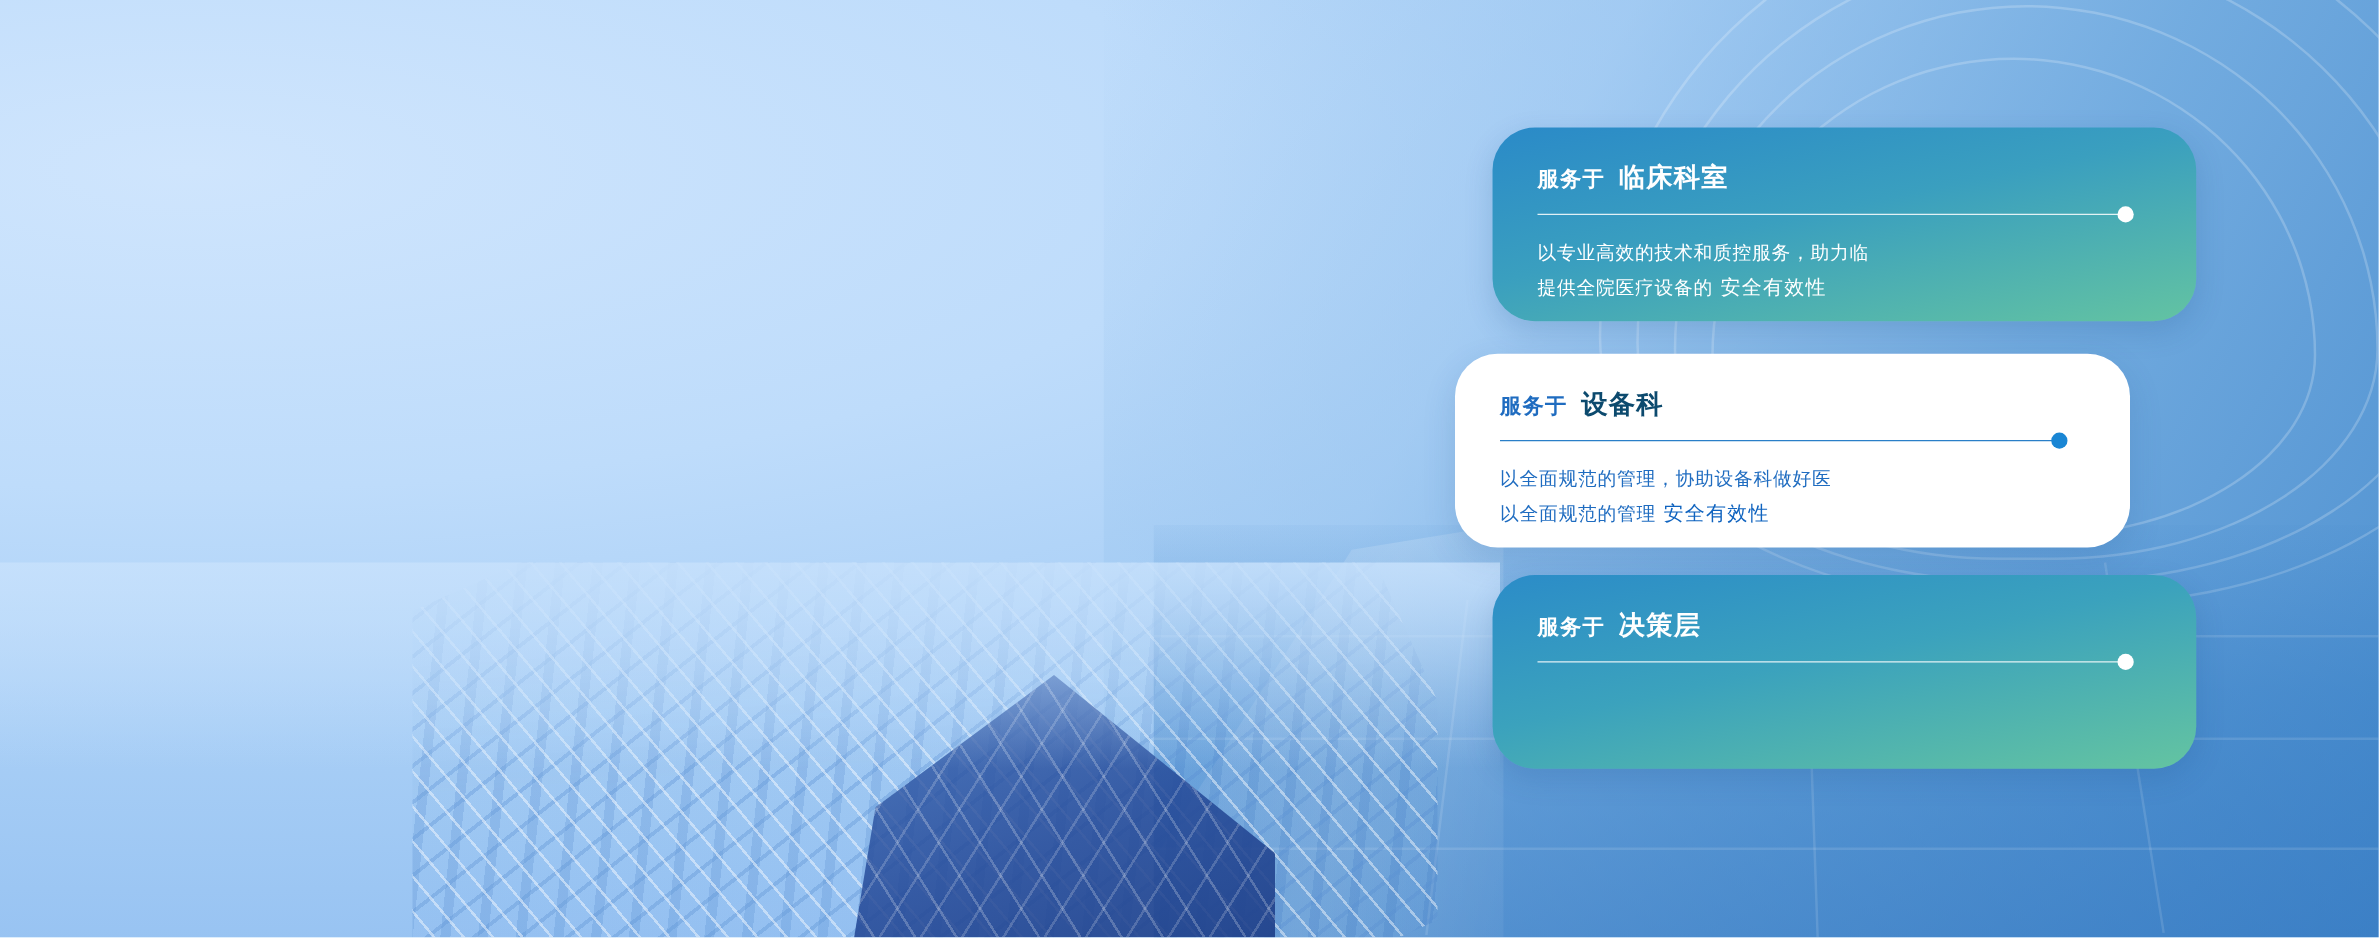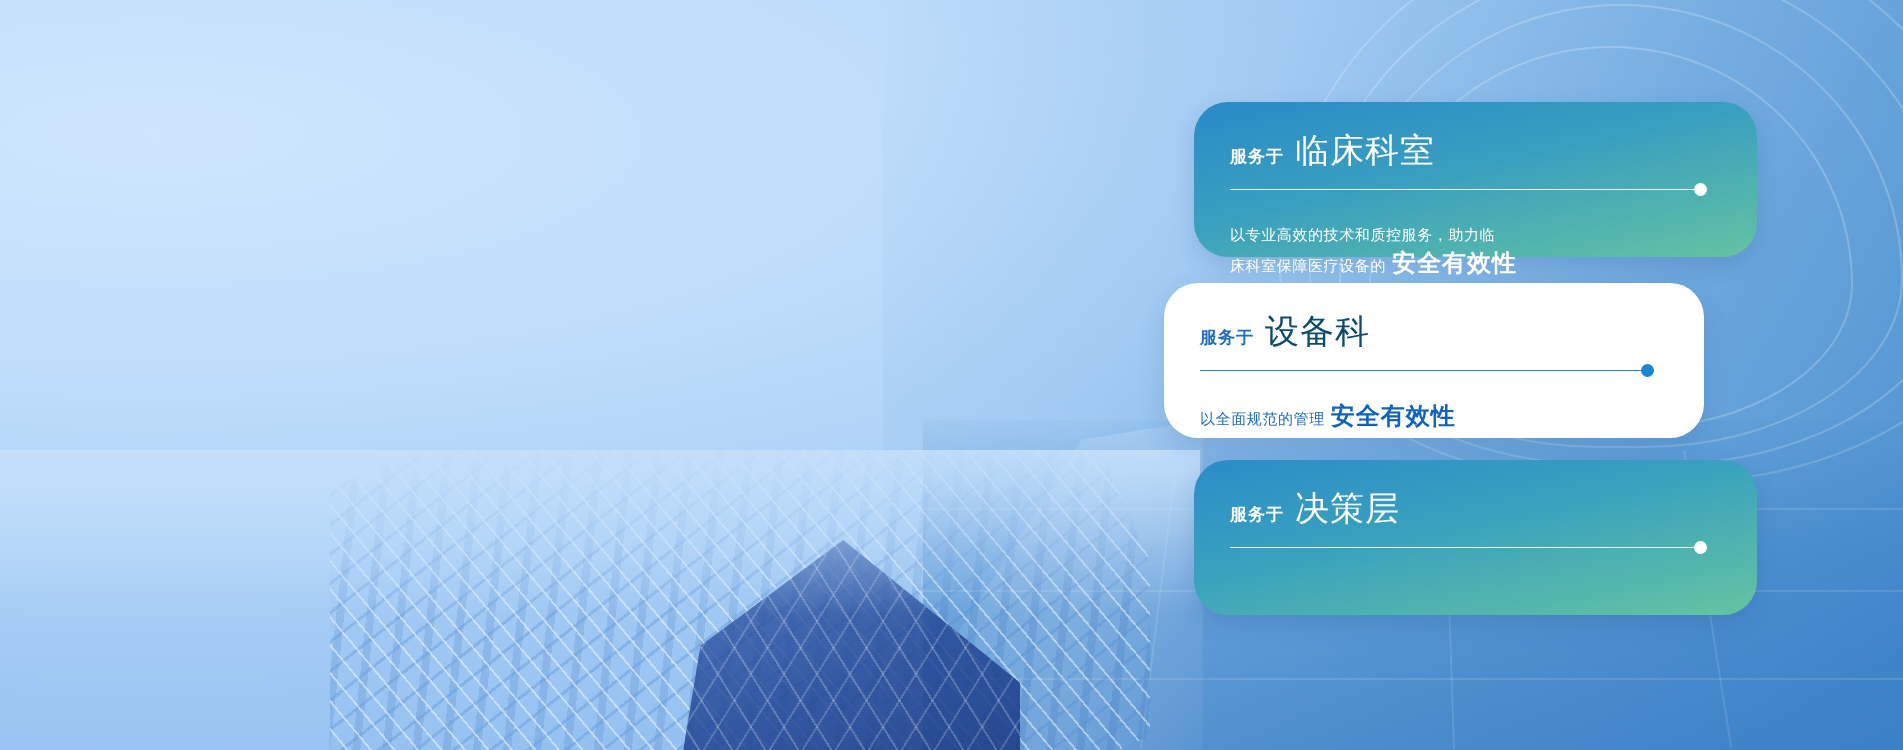--- a/index.html
+++ b/index.html
@@ -219,22 +219,22 @@
     align-items: baseline;
     gap: 11px;
     margin: 0 0 0 0;
   }
   .card-prefix {
     font-size: 17px;
     font-weight: 700;
     letter-spacing: 1px;
   }
   .card-title {
-    font-size: 34px;
-    font-weight: 400;
+    font-size: 21px;
+    font-weight: 700;
     letter-spacing: 1px;
     text-align: right;
   }
   .card-rule {
     position: relative;
     margin-top: 9px;
     height: 13px;
   }
   .card-rule .line {
     position: absolute;
@@ -242,28 +242,28 @@
     height: 1px;
     width: 100%;
   }
   .card-rule .dot {
     position: absolute;
     right: -2px; top: 0px;
     width: 13px; height: 13px;
     border-radius: 50%;
   }
   .card-desc {
-    margin-top: 25px;
+    margin-top: 11px;
     font-size: 15px;
     line-height: 28px;
     letter-spacing: .6px;
   }
   .card-desc .strong {
-    font-size: 24px;
-    font-weight: 700;
+    font-size: 16px;
+    font-weight: 400;
     letter-spacing: 1px;
     margin-left: 6px;
   }
 
   
   .card-light .card-prefix,
   .card-light .card-title,
   .card-light .card-desc { color: #ffffff; }
   .card-light .card-rule .line { background: rgba(255,255,255,0.85); }
   .card-light .card-rule .dot { background: #ffffff; }
@@ -316,35 +316,36 @@
         <span class="card-prefix">服务于</span>
         <span class="card-title">临床科室</span>
       </div>
       <div class="card-rule">
         <span class="line"></span>
         <span class="dot"></span>
       </div>
       <div class="card-desc">
         <div>以专业高效的技术和质控服务，助力临</div>
         <div>
-          <span>床科室保障医疗设备的</span><span class="strong">安全有效性</span>
+          <span>提供全院医疗设备的</span><span class="strong">安全有效性</span>
         </div>
       </div>
     </div>
 
     <div class="card card-2 card-white">
       <div class="card-head">
         <span class="card-prefix">服务于</span>
         <span class="card-title">设备科</span>
       </div>
       <div class="card-rule">
         <span class="line"></span>
         <span class="dot"></span>
       </div>
       <div class="card-desc">
+        <div>以全面规范的管理，协助设备科做好医</div>
         <div>
           <span>以全面规范的管理</span><span class="strong">安全有效性</span>
         </div>
       </div>
     </div>
 
     <div class="card card-3 card-light">
       <div class="card-head">
         <span class="card-prefix">服务于</span>
         <span class="card-title">决策层</span>

